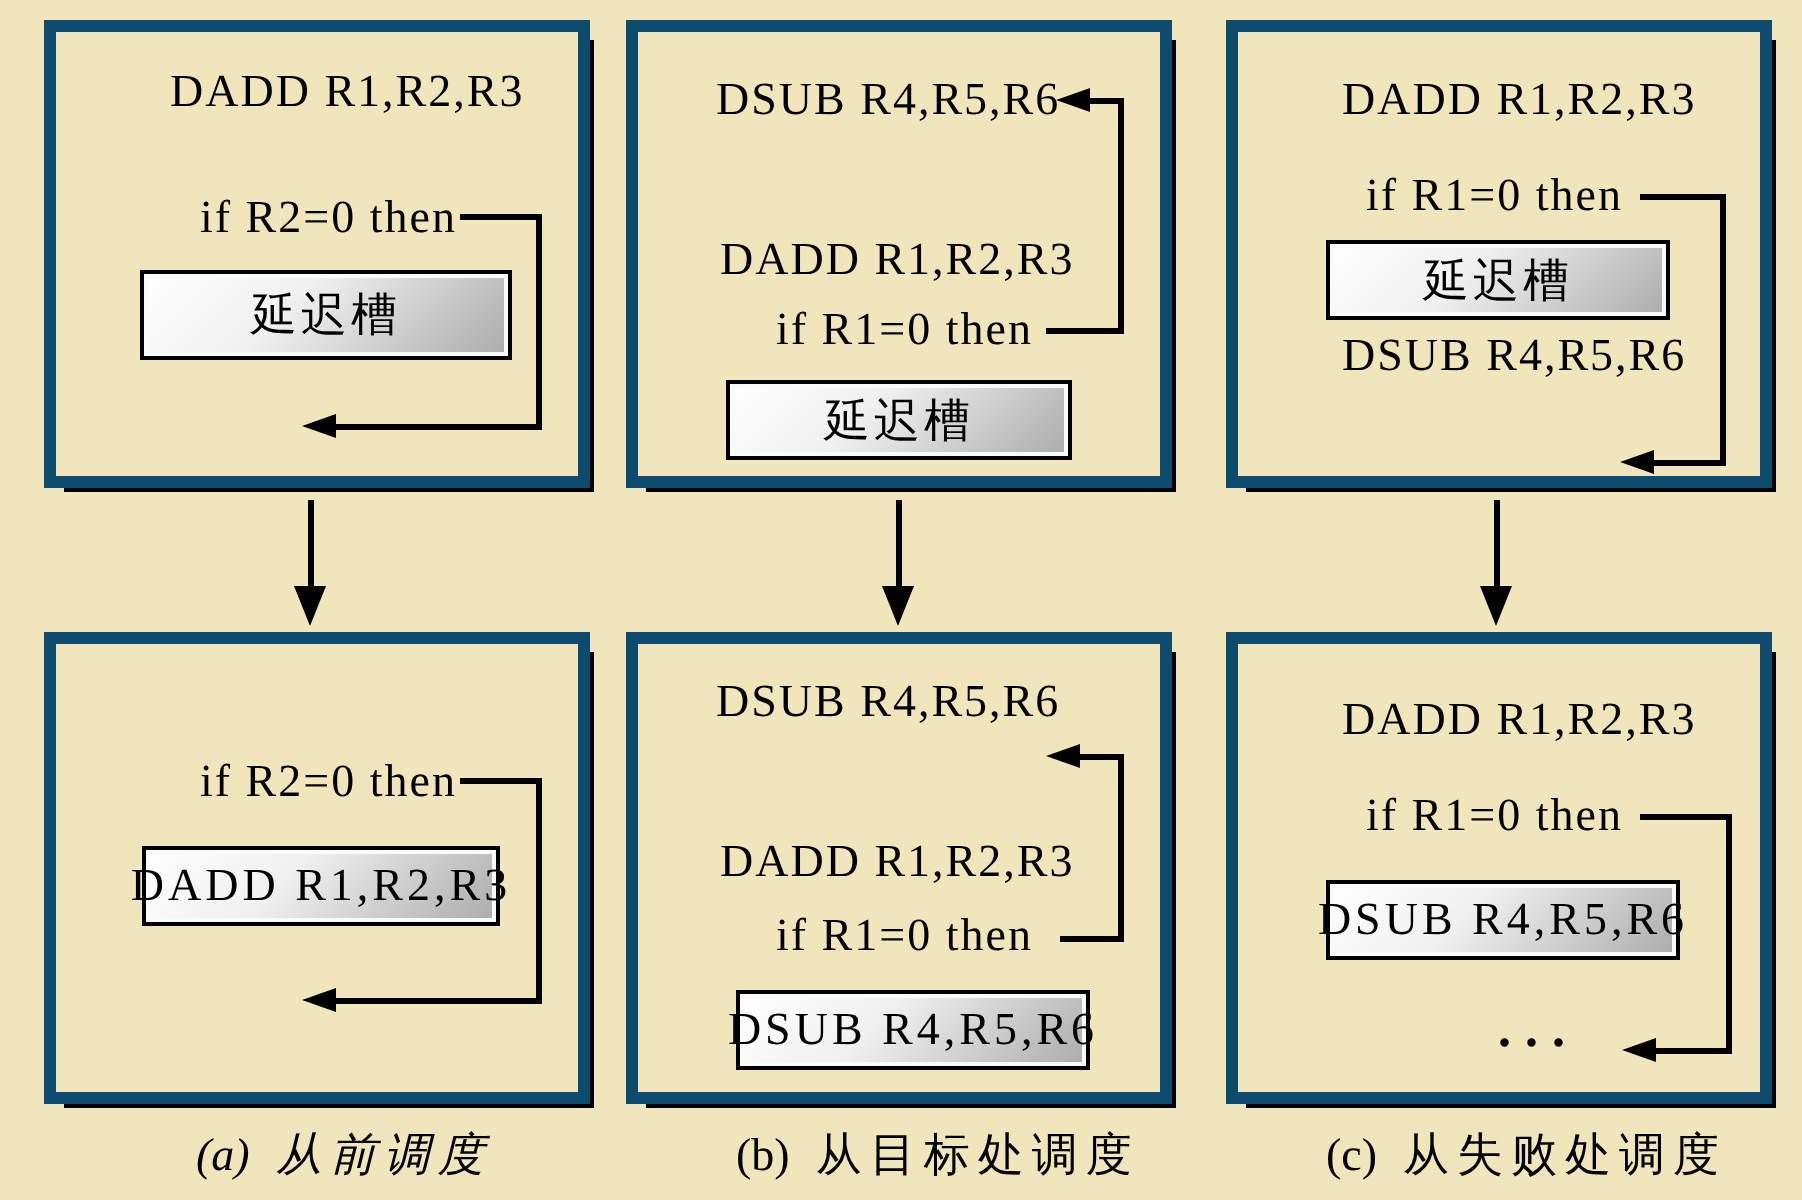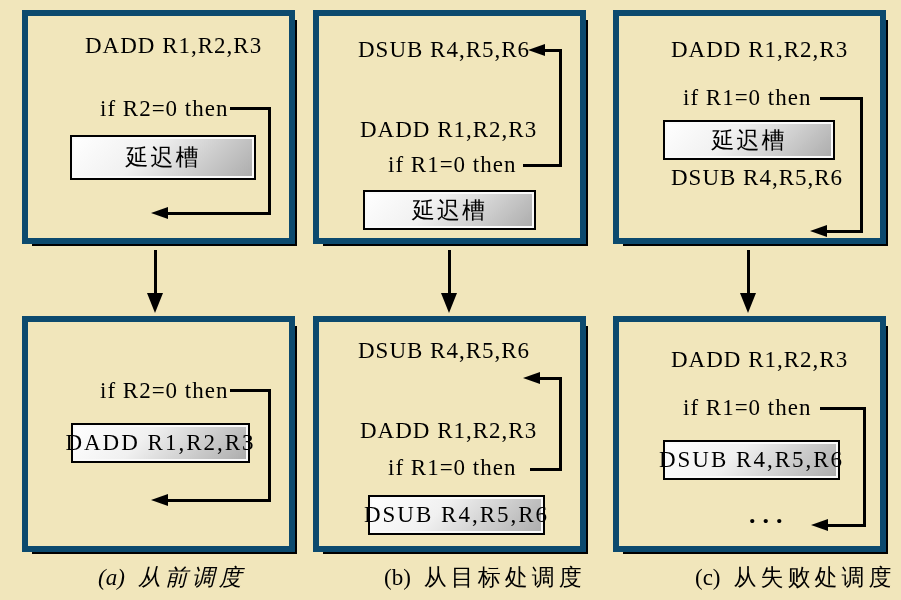--- a/index.html
+++ b/index.html
@@ -115,20 +115,20 @@
     <div class="ah-left" style="left:192px;top:197px;"></div>
     <div class="gbox" style="left:44px;top:118px;width:177px;height:40px;">
       <span>DSUB R4,R5,R6</span>
     </div>
     <span class="dots" style="left:130px;top:180px;">...</span>
   </div>
 
   <div class="caption" style="left:98px;top:564px;font-style:italic;">
     <span>(a)</span><span class="zh">从前调度</span>
   </div>
-  <div class="caption" style="left:368px;top:564px;margin-left:16px;">
+  <div class="caption" style="left:368px;top:564px;">
     <span>(b)</span><span class="zh">从目标处调度</span>
   </div>
-  <div class="caption" style="left:663px;top:564px;margin-left:32px;">
+  <div class="caption" style="left:663px;top:564px;">
     <span>(c)</span><span class="zh">从失败处调度</span>
   </div>
 
 </div>
 
 </body></html>

